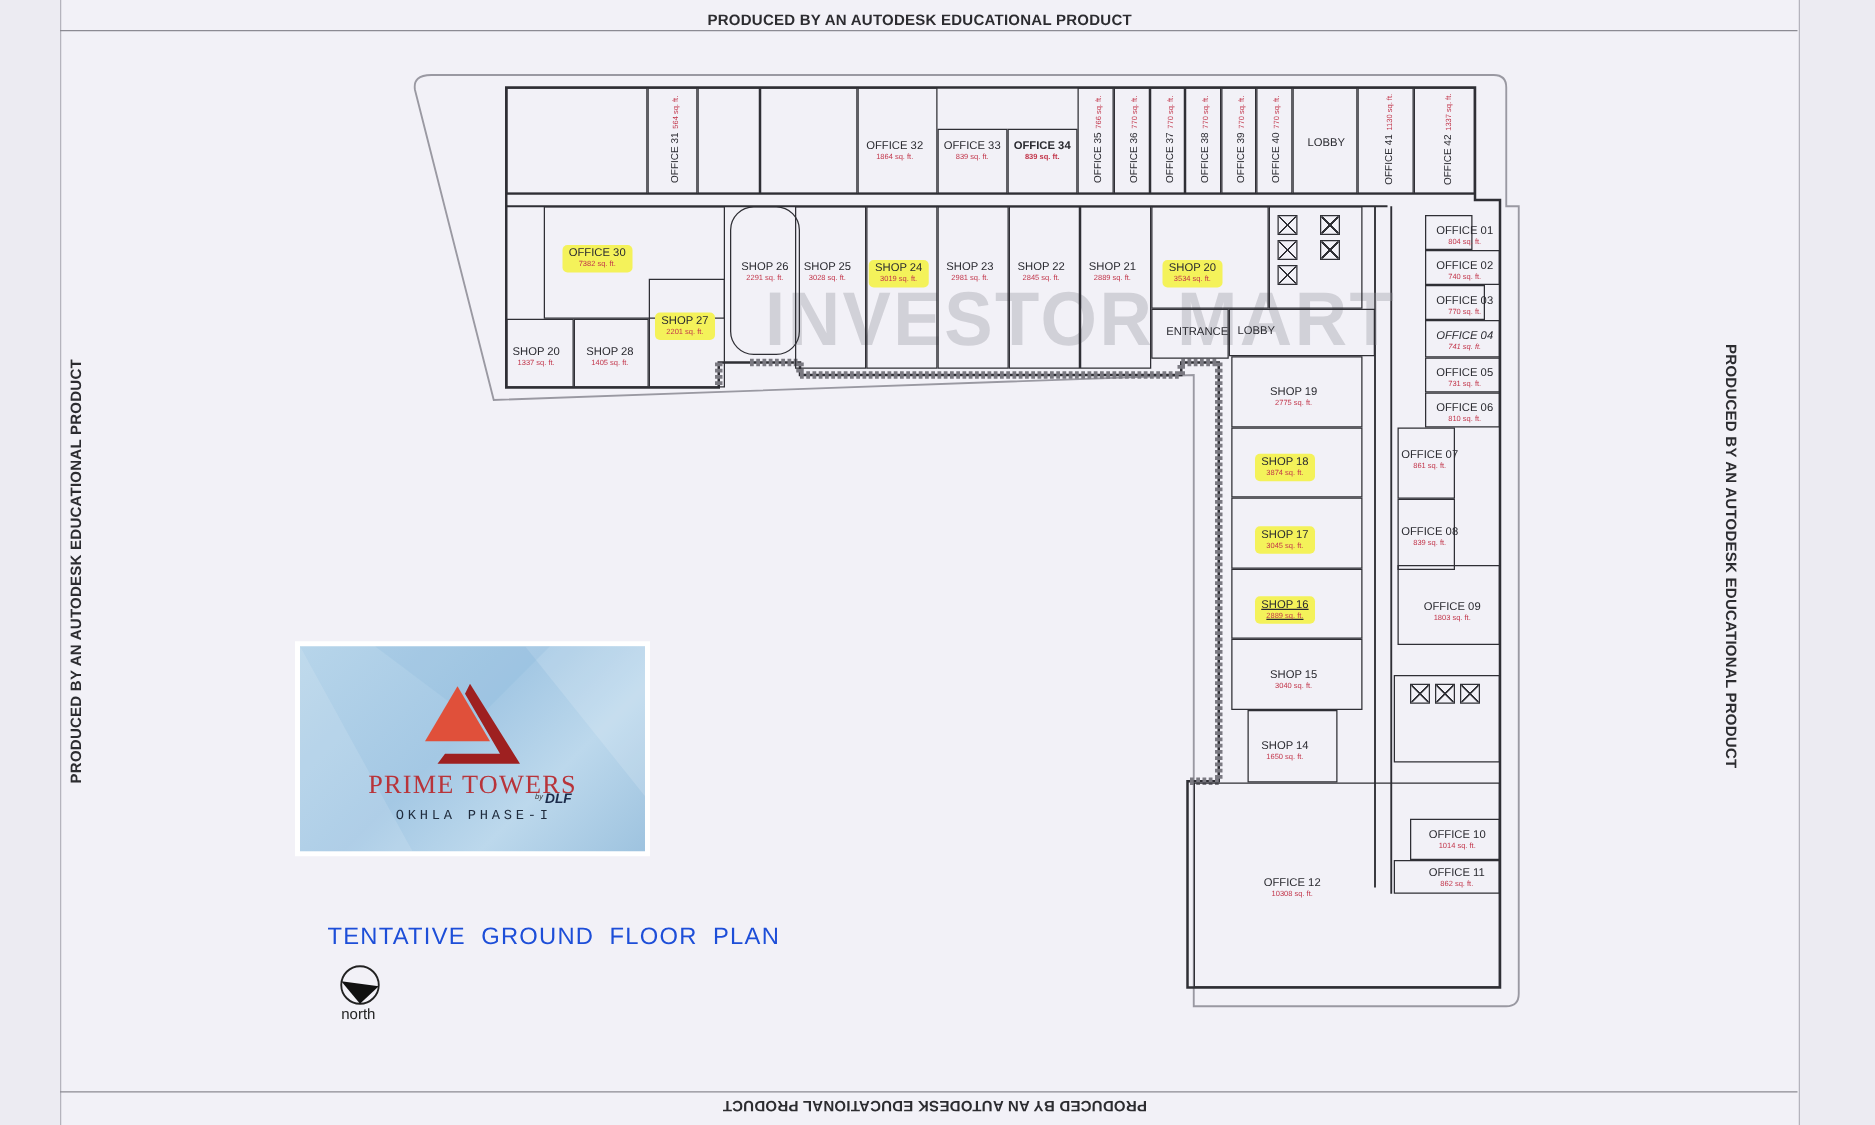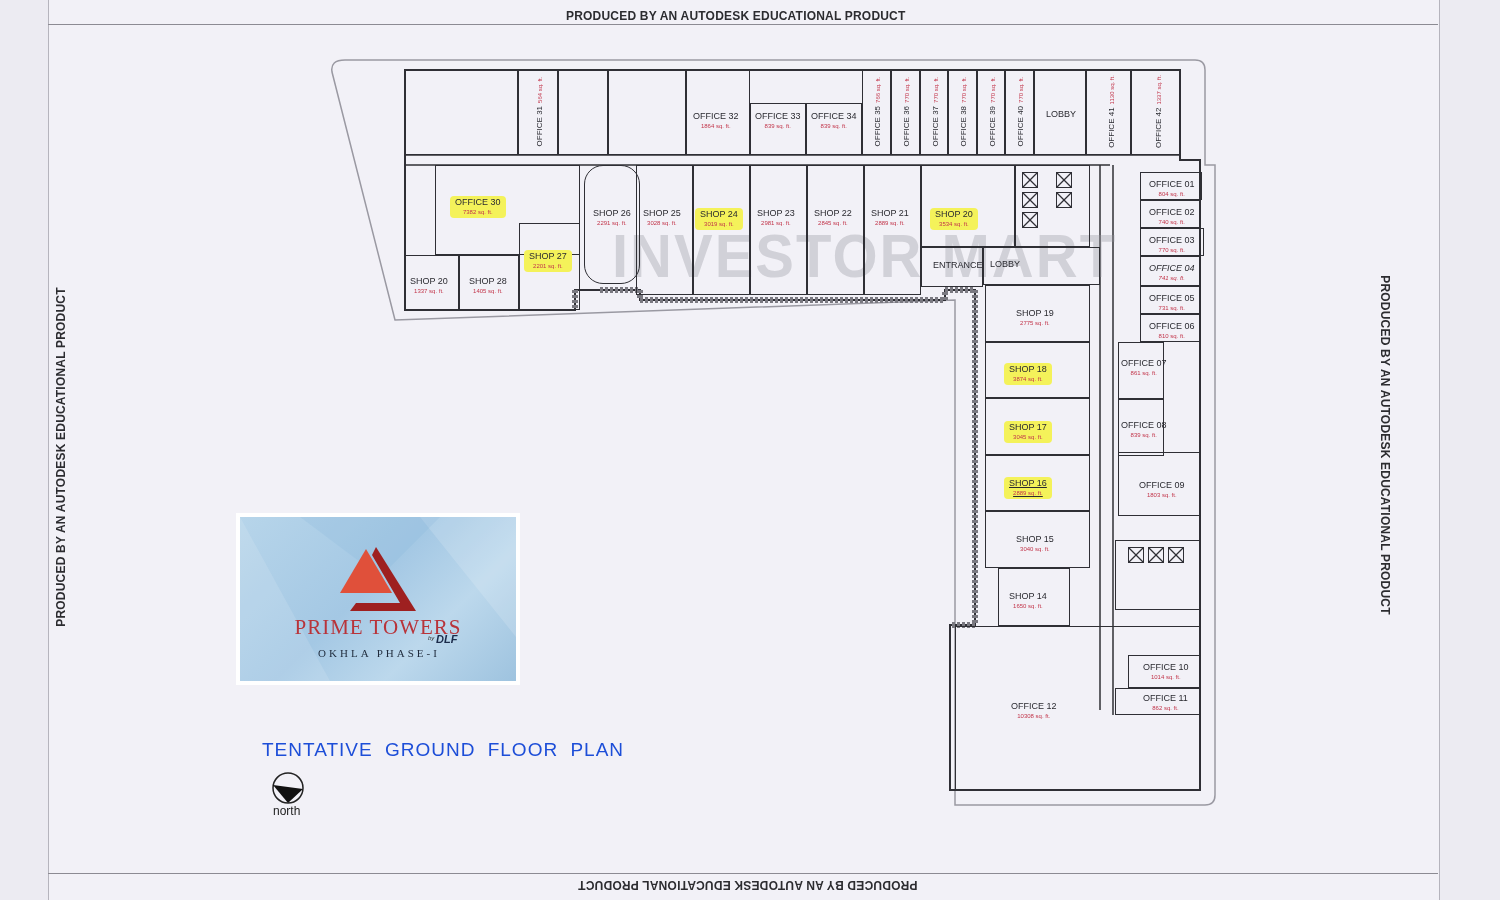--- a/index.html
+++ b/index.html
@@ -23,21 +23,21 @@
     linear-gradient(-45deg,transparent 46%,#2f2f35 47% 53%,transparent 54%);}
   .watermark{position:absolute;left:612px;top:222px;font-size:58px;font-weight:bold;color:rgba(150,150,158,0.35);letter-spacing:2px;transform:scaleY(1.05);}
   .title{position:absolute;left:262px;top:739px;font-size:19px;color:#1d4ed8;letter-spacing:1px;word-spacing:6px;}
   .compass{position:absolute;left:271px;top:771px;width:34px;height:34px;}
   .compass-label{position:absolute;left:273px;top:804px;font-size:12px;color:#222;}
   .logo-card{position:absolute;left:236px;top:513px;width:284px;height:172px;background:#fff;box-sizing:border-box;padding:4px;}
   .logo-inner{position:relative;width:100%;height:100%;background:linear-gradient(135deg,#b7d5ea 0%,#a4c8e4 45%,#bcd8ec 70%,#9ec3df 100%);overflow:hidden;}
   .brand{position:absolute;left:0;width:100%;top:98px;text-align:center;font-family:"Liberation Serif",serif;font-size:21px;color:#b8343a;letter-spacing:1px;}
   .by{position:absolute;left:188px;top:118px;font-size:6px;color:#333;font-style:italic;}
   .dlf{position:absolute;left:196px;top:116px;font-size:11px;font-weight:bold;font-style:italic;color:#1b2b4a;}
-  .loc{position:absolute;left:0;width:100%;top:130px;text-align:center;font-family:Liberation Serif, serif;font-size:11px;color:#1f2b3c;letter-spacing:3px;padding-right:40px;box-sizing:border-box;padding-left:42px;}
+  .loc{position:absolute;left:0;width:100%;top:130px;text-align:center;font-family:Liberation Mono, monospace;font-size:11px;color:#1f2b3c;letter-spacing:3px;padding-right:40px;box-sizing:border-box;padding-left:42px;}
 </style>
 </head>
 <body>
 
 <div class="sheet"></div>
 
 <div class="frame-line" style="left:48px;top:24px;width:1390px;height:1px;"></div>
 <div class="frame-line" style="left:48px;top:873px;width:1390px;height:1px;"></div>
 
 <div class="stamp top">PRODUCED BY AN AUTODESK EDUCATIONAL PRODUCT</div>
@@ -65,21 +65,21 @@
   <div class="vlbl" style="left:-14px;top:36px;"><span>OFFICE 31</span><span class="area">564 sq. ft.</span></div>
 </div>
 <div class="room" style="left:558px;top:70px;width:50px;height:85px;"></div>
 <div class="room" style="left:608px;top:70px;width:78px;height:85px;"></div>
 <div class="room" style="left:686px;top:70px;width:64px;height:85px;">
   <div class="lbl" style="left:6px;top:40px;"><span>OFFICE 32</span><span class="area">1864 sq. ft.</span></div>
 </div>
 <div class="room" style="left:750px;top:103px;width:56px;height:52px;">
   <div class="lbl" style="left:4px;top:7px;"><span>OFFICE 33</span><span class="area">839 sq. ft.</span></div>
 </div>
-<div class="room" style="left:806px;top:103px;width:56px;height:52px;">
+<div class="room" style="left:806px;top:103px;width:56px;height:52px;font-weight:bold;">
   <div class="lbl" style="left:4px;top:7px;"><span>OFFICE 34</span><span class="area">839 sq. ft.</span></div>
 </div>
 <div class="room" style="left:862px;top:70px;width:29px;height:85px;">
   <div class="vlbl" style="left:-20px;top:36px;"><span>OFFICE 35</span><span class="area">766 sq. ft.</span></div>
 </div>
 <div class="room" style="left:891px;top:70px;width:29px;height:85px;">
   <div class="vlbl" style="left:-20px;top:36px;"><span>OFFICE 36</span><span class="area">770 sq. ft.</span></div>
 </div>
 <div class="room" style="left:920px;top:70px;width:28px;height:85px;">
   <div class="vlbl" style="left:-20px;top:36px;"><span>OFFICE 37</span><span class="area">770 sq. ft.</span></div>
@@ -166,27 +166,27 @@
 <div class="room" style="left:985px;top:511px;width:105px;height:57px;">
   <div class="lbl" style="left:30px;top:22px;"><span>SHOP 15</span><span class="area">3040 sq. ft.</span></div>
 </div>
 <div class="room" style="left:998px;top:568px;width:72px;height:58px;">
   <div class="lbl" style="left:10px;top:22px;"><span>SHOP 14</span><span class="area">1650 sq. ft.</span></div>
 </div>
 <div class="room" style="left:955px;top:626px;width:245px;height:164px;">
   <div class="lbl" style="left:55px;top:74px;"><span>OFFICE 12</span><span class="area">10308 sq. ft.</span></div>
 </div>
 
-<div class="room" style="left:1140px;top:172px;width:62px;height:28px;">
+<div class="room" style="left:1140px;top:172px;width:38px;height:28px;">
   <div class="lbl" style="left:8px;top:6px;"><span>OFFICE 01</span><span class="area">804 sq. ft.</span></div>
 </div>
 <div class="room" style="left:1140px;top:200px;width:60px;height:28px;">
   <div class="lbl" style="left:8px;top:6px;"><span>OFFICE 02</span><span class="area">740 sq. ft.</span></div>
 </div>
-<div class="room" style="left:1140px;top:228px;width:64px;height:28px;">
+<div class="room" style="left:1140px;top:228px;width:48px;height:28px;">
   <div class="lbl" style="left:8px;top:6px;"><span>OFFICE 03</span><span class="area">770 sq. ft.</span></div>
 </div>
 <div class="room" style="left:1140px;top:256px;width:60px;height:30px;font-style:italic;">
   <div class="lbl" style="left:8px;top:6px;"><span>OFFICE 04</span><span class="area">741 sq. ft.</span></div>
 </div>
 <div class="room" style="left:1140px;top:286px;width:60px;height:28px;">
   <div class="lbl" style="left:8px;top:6px;"><span>OFFICE 05</span><span class="area">731 sq. ft.</span></div>
 </div>
 <div class="room" style="left:1140px;top:314px;width:60px;height:28px;">
   <div class="lbl" style="left:8px;top:6px;"><span>OFFICE 06</span><span class="area">810 sq. ft.</span></div>

